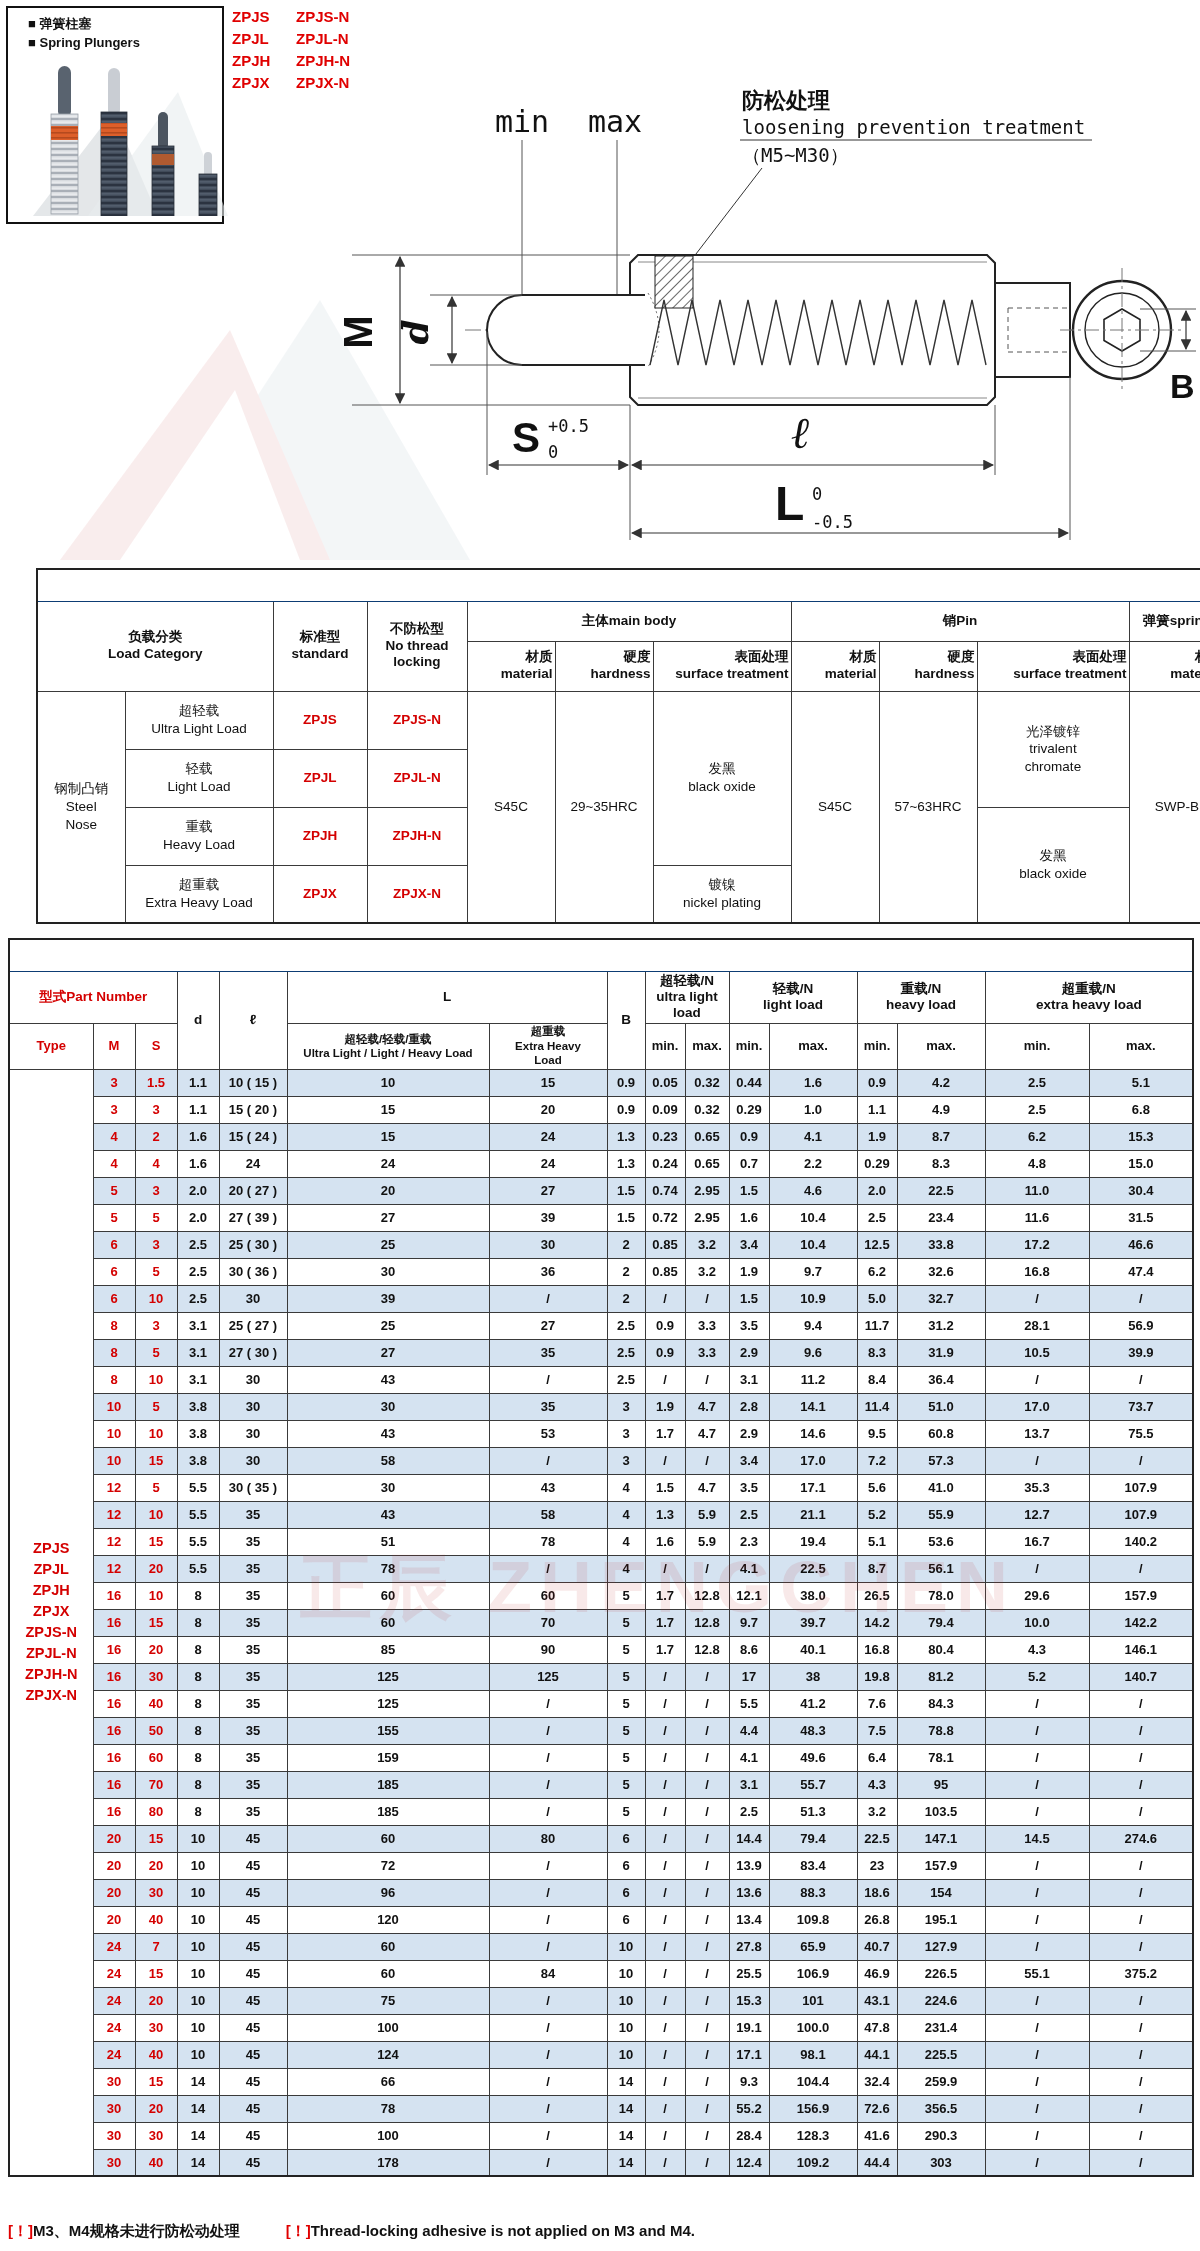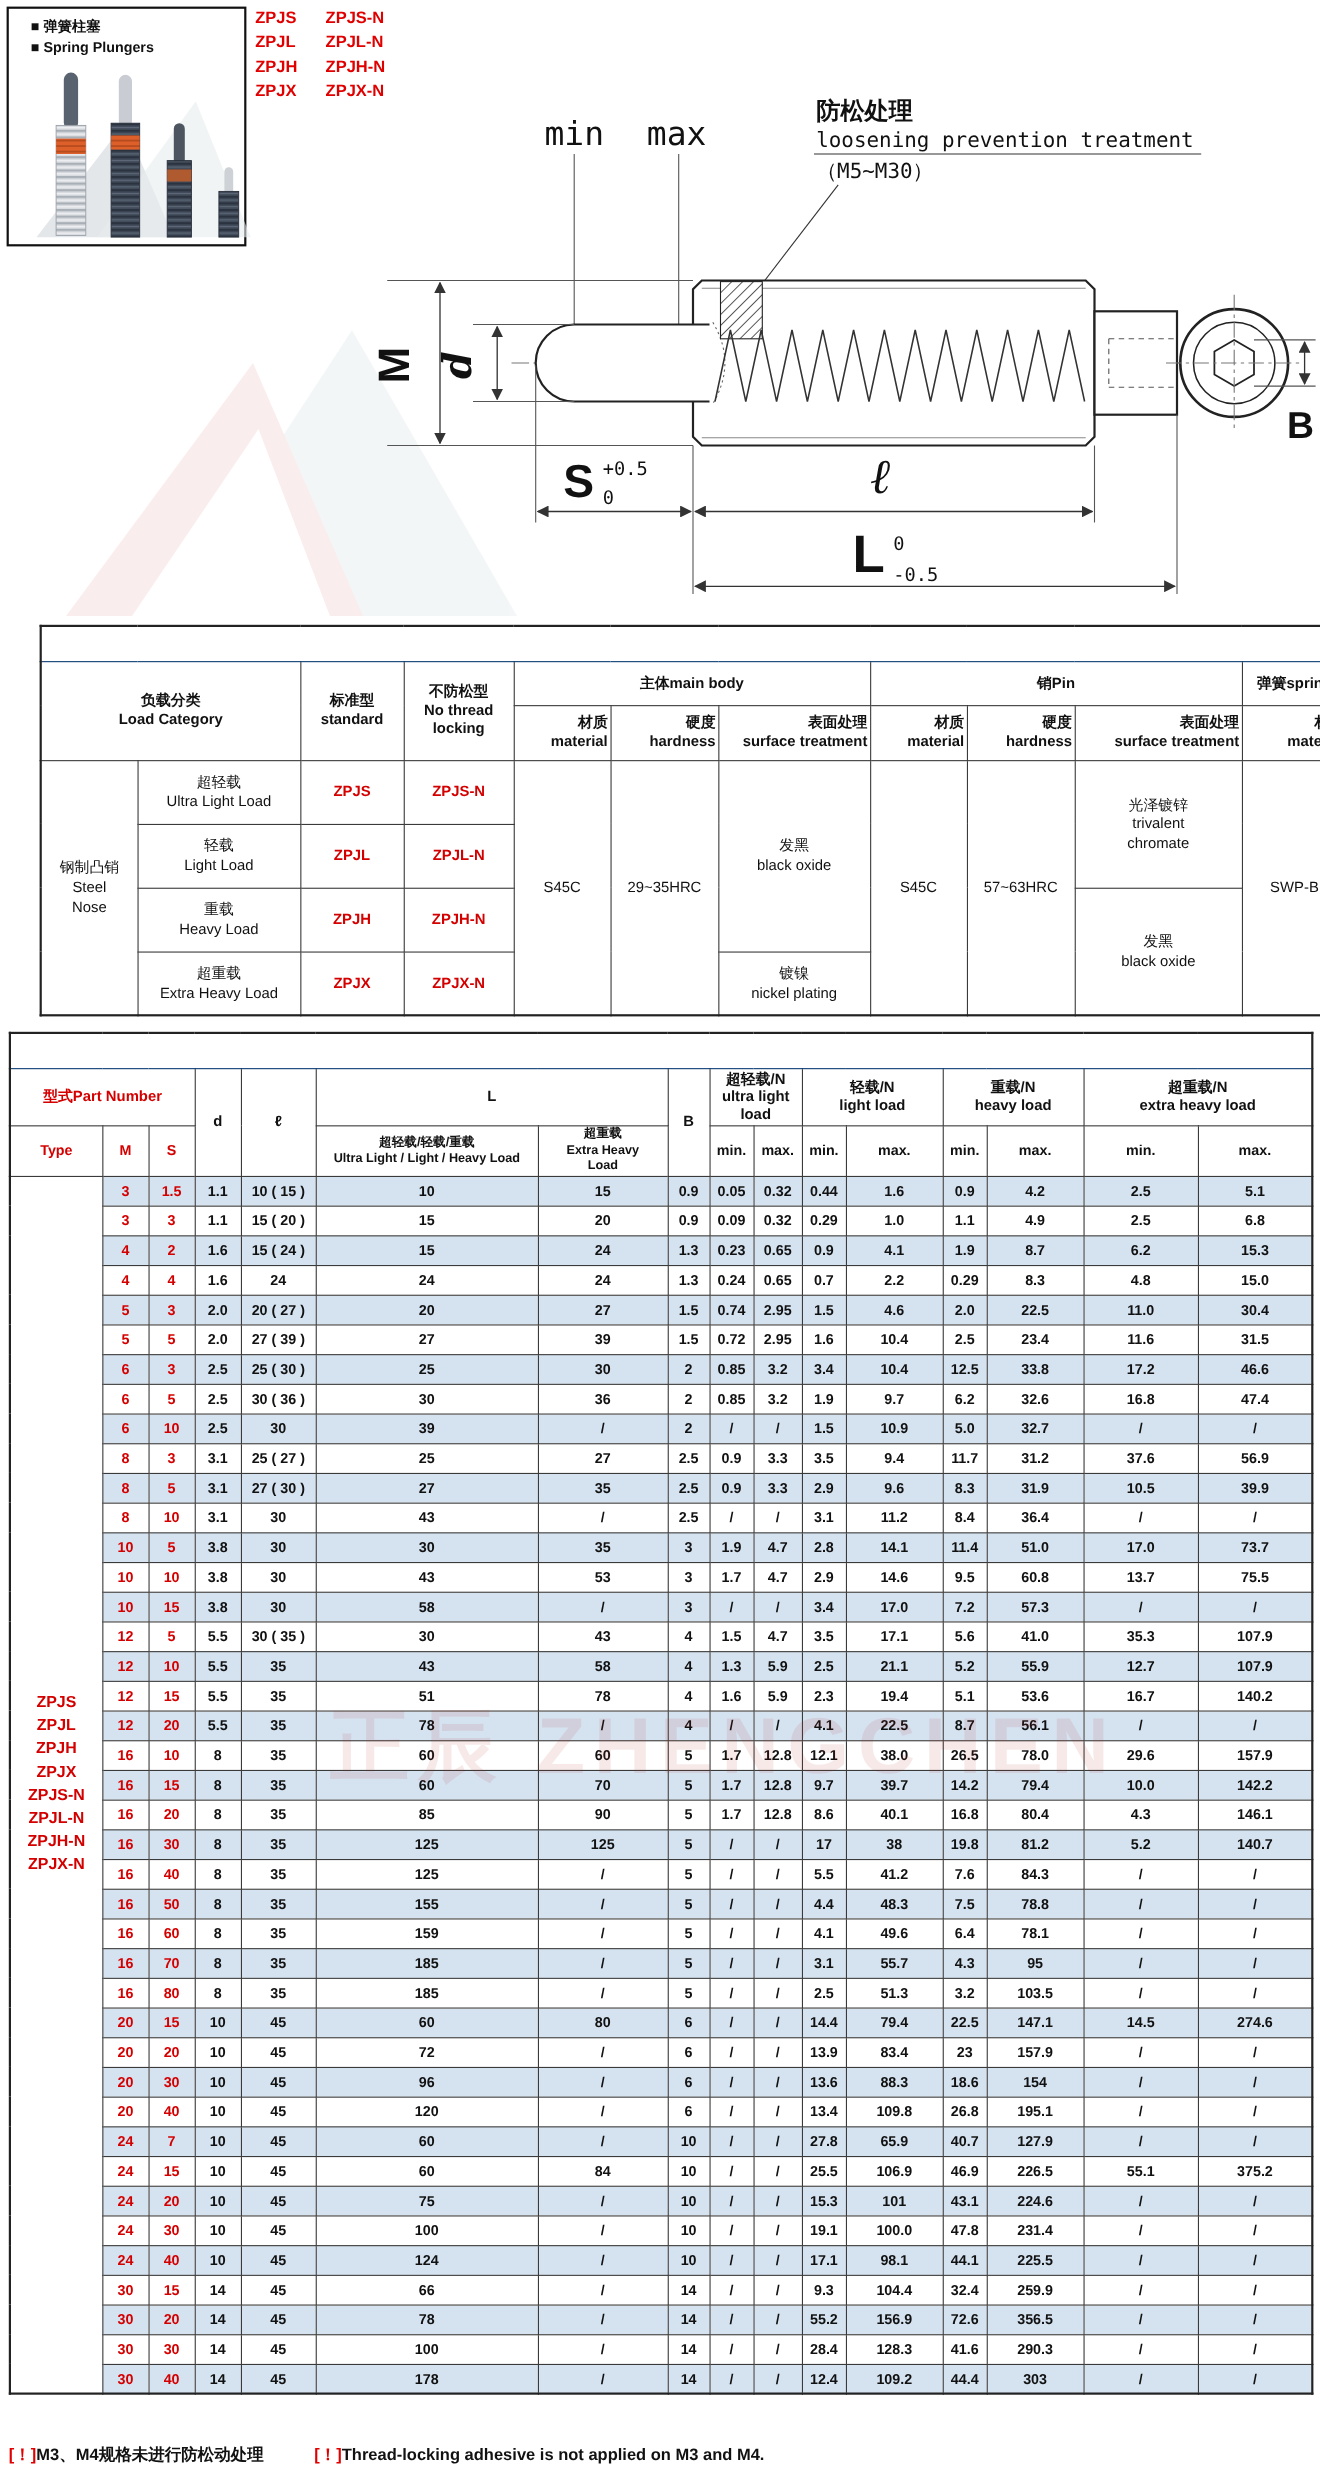--- a/index.html
+++ b/index.html
@@ -517,21 +517,21 @@
           <td>25 ( 27 )</td>
           <td>25</td>
           <td>27</td>
           <td>2.5</td>
           <td>0.9</td>
           <td>3.3</td>
           <td>3.5</td>
           <td>9.4</td>
           <td>11.7</td>
           <td>31.2</td>
-          <td>37.6</td>
+          <td>28.1</td>
           <td>56.9</td>
         </tr>
         <tr class="stripe">
           <td class="ms">8</td>
           <td class="ms">5</td>
           <td>3.1</td>
           <td>27 ( 30 )</td>
           <td>27</td>
           <td>35</td>
           <td>2.5</td>

